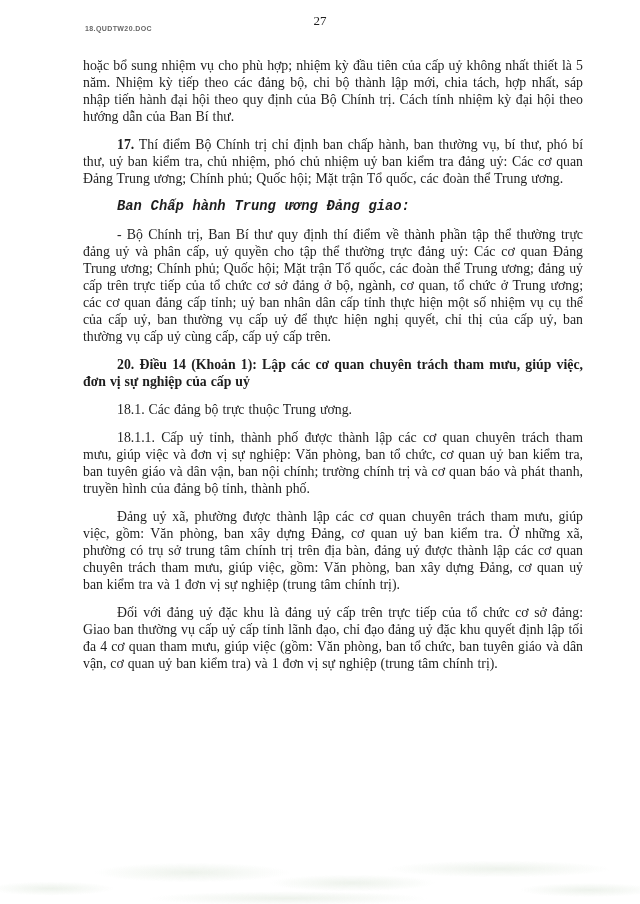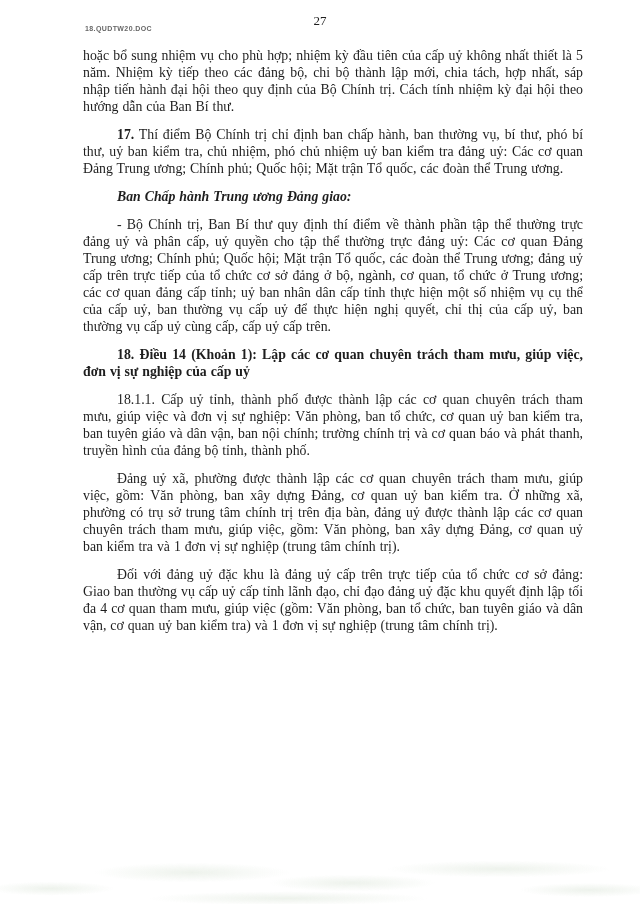--- a/index.html
+++ b/index.html
@@ -31,36 +31,37 @@
     position: absolute;
     top: 13px;
     left: 0;
     width: 100%;
     text-align: center;
     font-size: 13px;
     color: var(--ink, #1e1e1e);
   }
   .content {
     position: absolute;
-    top: 47px;
+    top: 57px;
     left: 83px;
     width: 500px;
     font-size: 13.8px;
     line-height: 17px;
     text-align: justify;
     word-spacing: 0.5px;
   }
   .para {
     margin: 0 0 11px 0;
     text-indent: 34px;
   }
   .para.continuation { text-indent: 0; }
   .para.heading-bold-italic {
     font-weight: bold;
     font-style: italic;
+    font-family: Liberation Mono, monospace;
   }
   .para.heading-bold { font-weight: bold; }
   .para b { font-weight: bold; margin-top: 9px; }
   
   .scan-noise {
     position: absolute;
     bottom: 0;
     left: 0;
     width: 100%;
     height: 70px;
@@ -79,19 +80,20 @@
 <body>
 
 <div class="page">
   <div class="file-ref">18.QUDTW20.DOC</div>
   <div class="page-num">27</div>
   <div class="content">
       <p class="para continuation">hoặc bổ sung nhiệm vụ cho phù hợp; nhiệm kỳ đầu tiên của cấp uỷ không nhất thiết là 5 năm. Nhiệm kỳ tiếp theo các đảng bộ, chi bộ thành lập mới, chia tách, hợp nhất, sáp nhập tiến hành đại hội theo quy định của Bộ Chính trị. Cách tính nhiệm kỳ đại hội theo hướng dẫn của Ban Bí thư.</p>
       <p class="para indent"><b>17.</b> Thí điểm Bộ Chính trị chỉ định ban chấp hành, ban thường vụ, bí thư, phó bí thư, uỷ ban kiểm tra, chủ nhiệm, phó chủ nhiệm uỷ ban kiểm tra đảng uỷ: Các cơ quan Đảng Trung ương; Chính phủ; Quốc hội; Mặt trận Tổ quốc, các đoàn thể Trung ương.</p>
       <p class="para heading-bold-italic">Ban Chấp hành Trung ương Đảng giao:</p>
       <p class="para indent">- Bộ Chính trị, Ban Bí thư quy định thí điểm về thành phần tập thể thường trực đảng uỷ và phân cấp, uỷ quyền cho tập thể thường trực đảng uỷ: Các cơ quan Đảng Trung ương; Chính phủ; Quốc hội; Mặt trận Tổ quốc, các đoàn thể Trung ương; đảng uỷ cấp trên trực tiếp của tổ chức cơ sở đảng ở bộ, ngành, cơ quan, tổ chức ở Trung ương; các cơ quan đảng cấp tỉnh; uỷ ban nhân dân cấp tỉnh thực hiện một số nhiệm vụ cụ thể của cấp uỷ, ban thường vụ cấp uỷ để thực hiện nghị quyết, chỉ thị của cấp uỷ, ban thường vụ cấp uỷ cùng cấp, cấp uỷ cấp trên.</p>
-      <p class="para heading-bold"><b>18.</b> Điều 14 (Khoản 1): Lập các cơ quan chuyên trách tham mưu, giúp việc, đơn vị sự nghiệp của cấp uỷ</p>
+      <p class="para heading-bold"><b>20.</b> Điều 14 (Khoản 1): Lập các cơ quan chuyên trách tham mưu, giúp việc, đơn vị sự nghiệp của cấp uỷ</p>
+      <p class="para indent">18.1. Các đảng bộ trực thuộc Trung ương.</p>
       <p class="para indent">18.1.1. Cấp uỷ tỉnh, thành phố được thành lập các cơ quan chuyên trách tham mưu, giúp việc và đơn vị sự nghiệp: Văn phòng, ban tổ chức, cơ quan uỷ ban kiểm tra, ban tuyên giáo và dân vận, ban nội chính; trường chính trị và cơ quan báo và phát thanh, truyền hình của đảng bộ tỉnh, thành phố.</p>
       <p class="para indent">Đảng uỷ xã, phường được thành lập các cơ quan chuyên trách tham mưu, giúp việc, gồm: Văn phòng, ban xây dựng Đảng, cơ quan uỷ ban kiểm tra. Ở những xã, phường có trụ sở trung tâm chính trị trên địa bàn, đảng uỷ được thành lập các cơ quan chuyên trách tham mưu, giúp việc, gồm: Văn phòng, ban xây dựng Đảng, cơ quan uỷ ban kiểm tra và 1 đơn vị sự nghiệp (trung tâm chính trị).</p>
       <p class="para indent">Đối với đảng uỷ đặc khu là đảng uỷ cấp trên trực tiếp của tổ chức cơ sở đảng: Giao ban thường vụ cấp uỷ cấp tỉnh lãnh đạo, chỉ đạo đảng uỷ đặc khu quyết định lập tối đa 4 cơ quan tham mưu, giúp việc (gồm: Văn phòng, ban tổ chức, ban tuyên giáo và dân vận, cơ quan uỷ ban kiểm tra) và 1 đơn vị sự nghiệp (trung tâm chính trị).</p>
     </div>
   <div class="scan-noise"></div>
 </div>
 
 </body></html>

